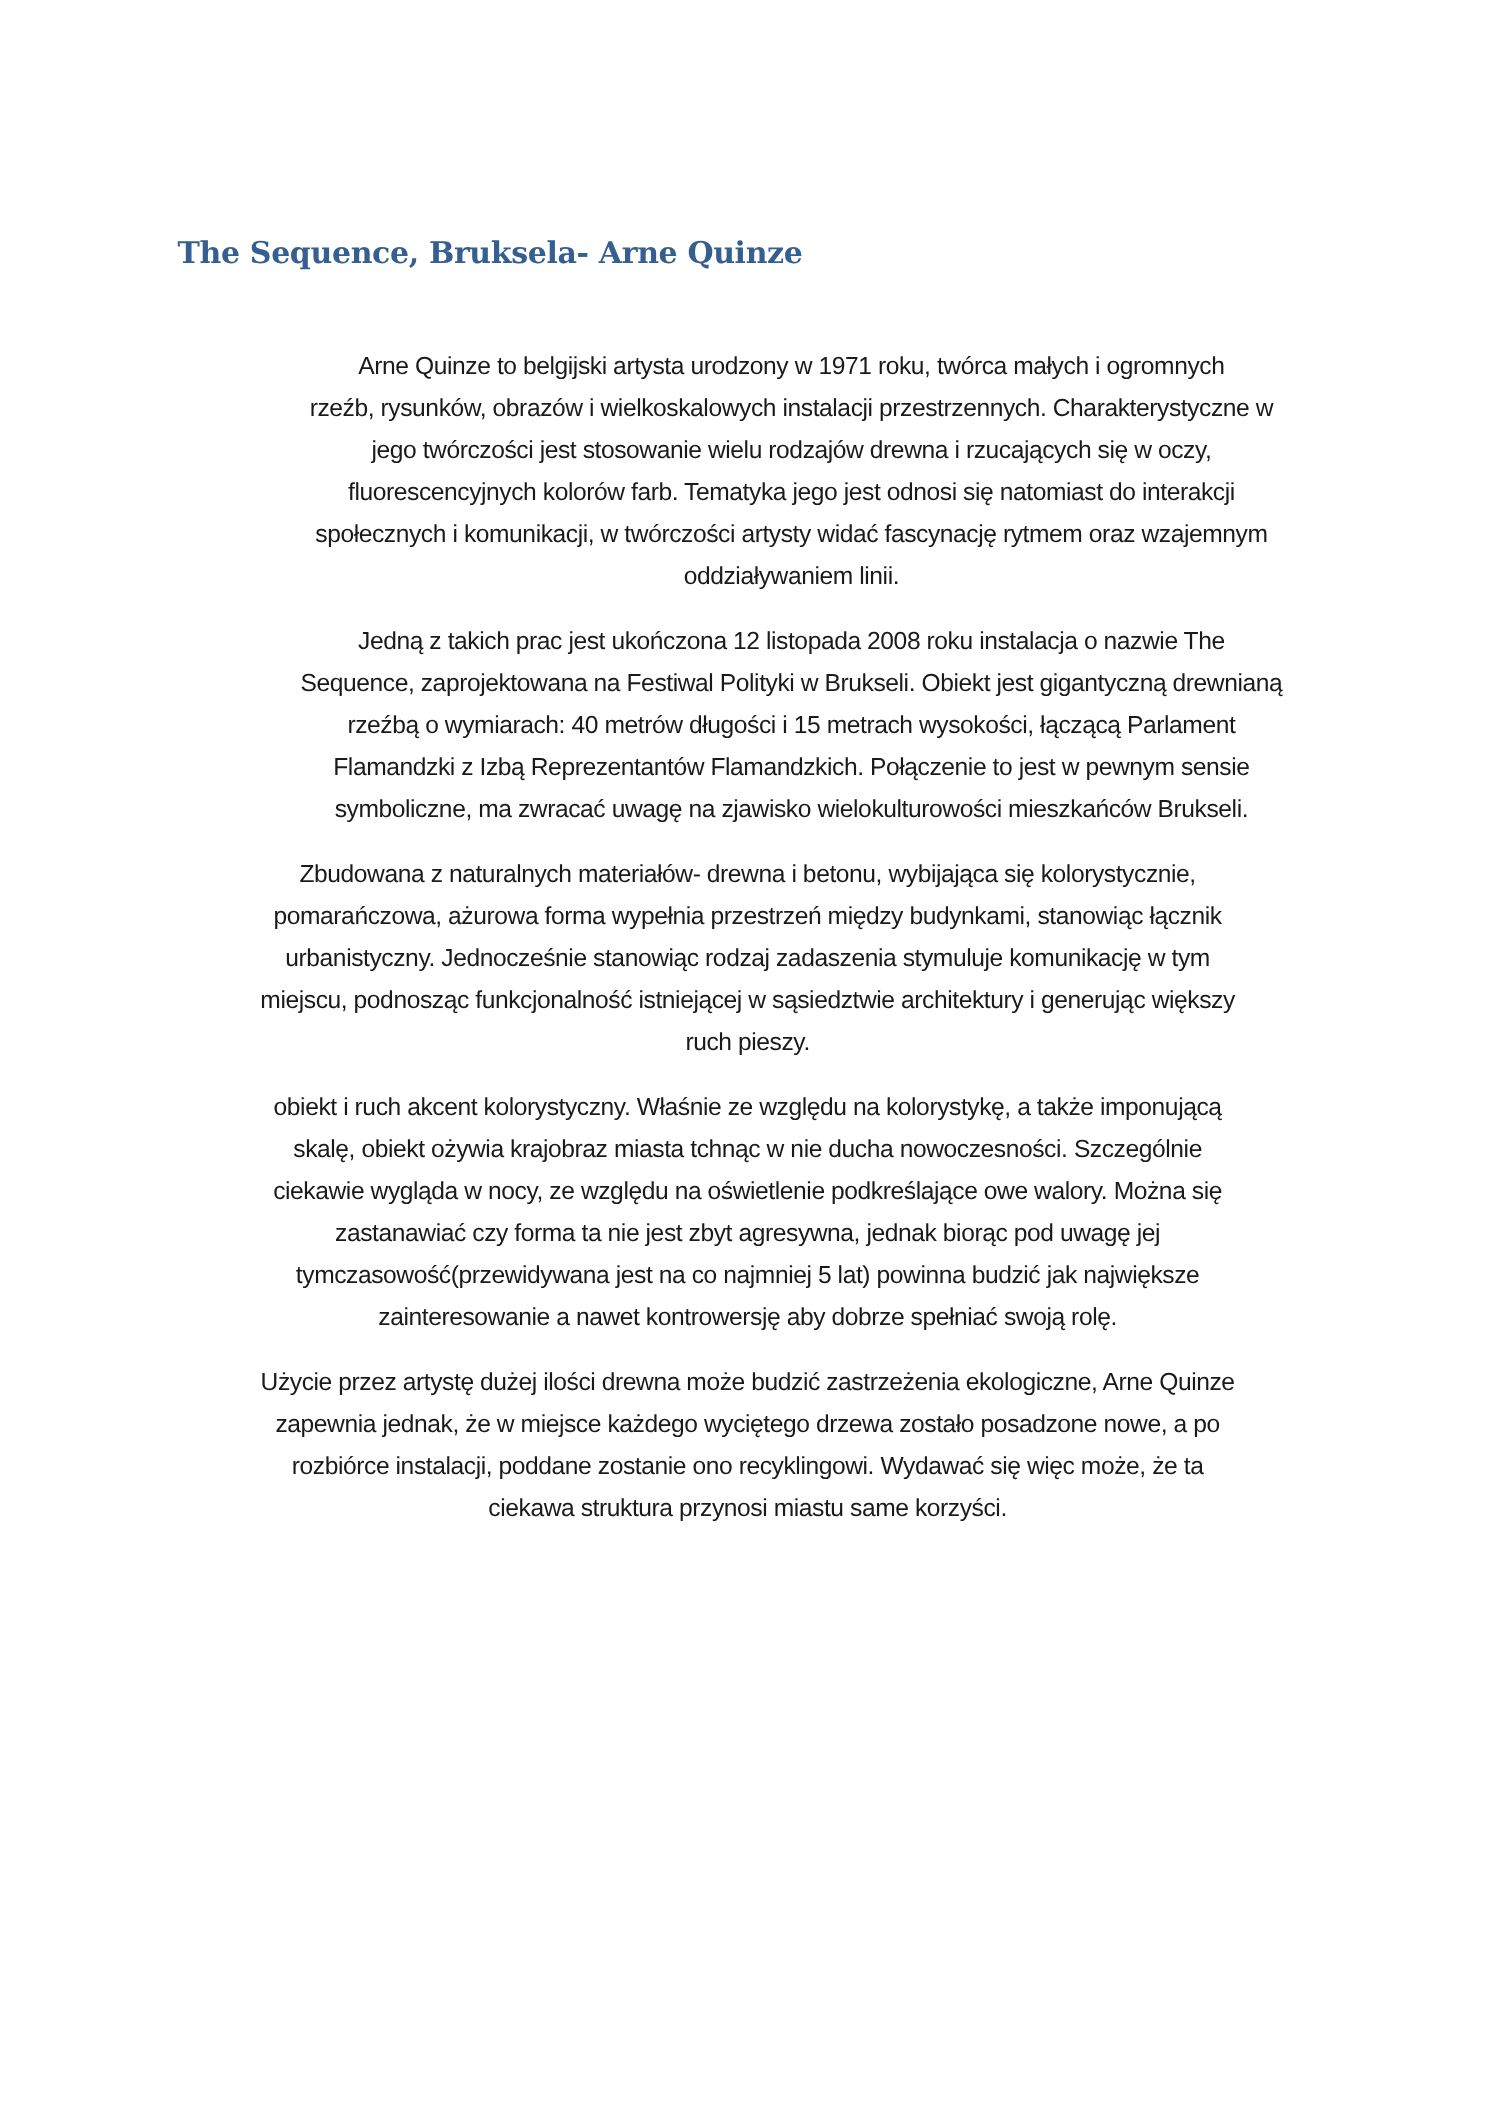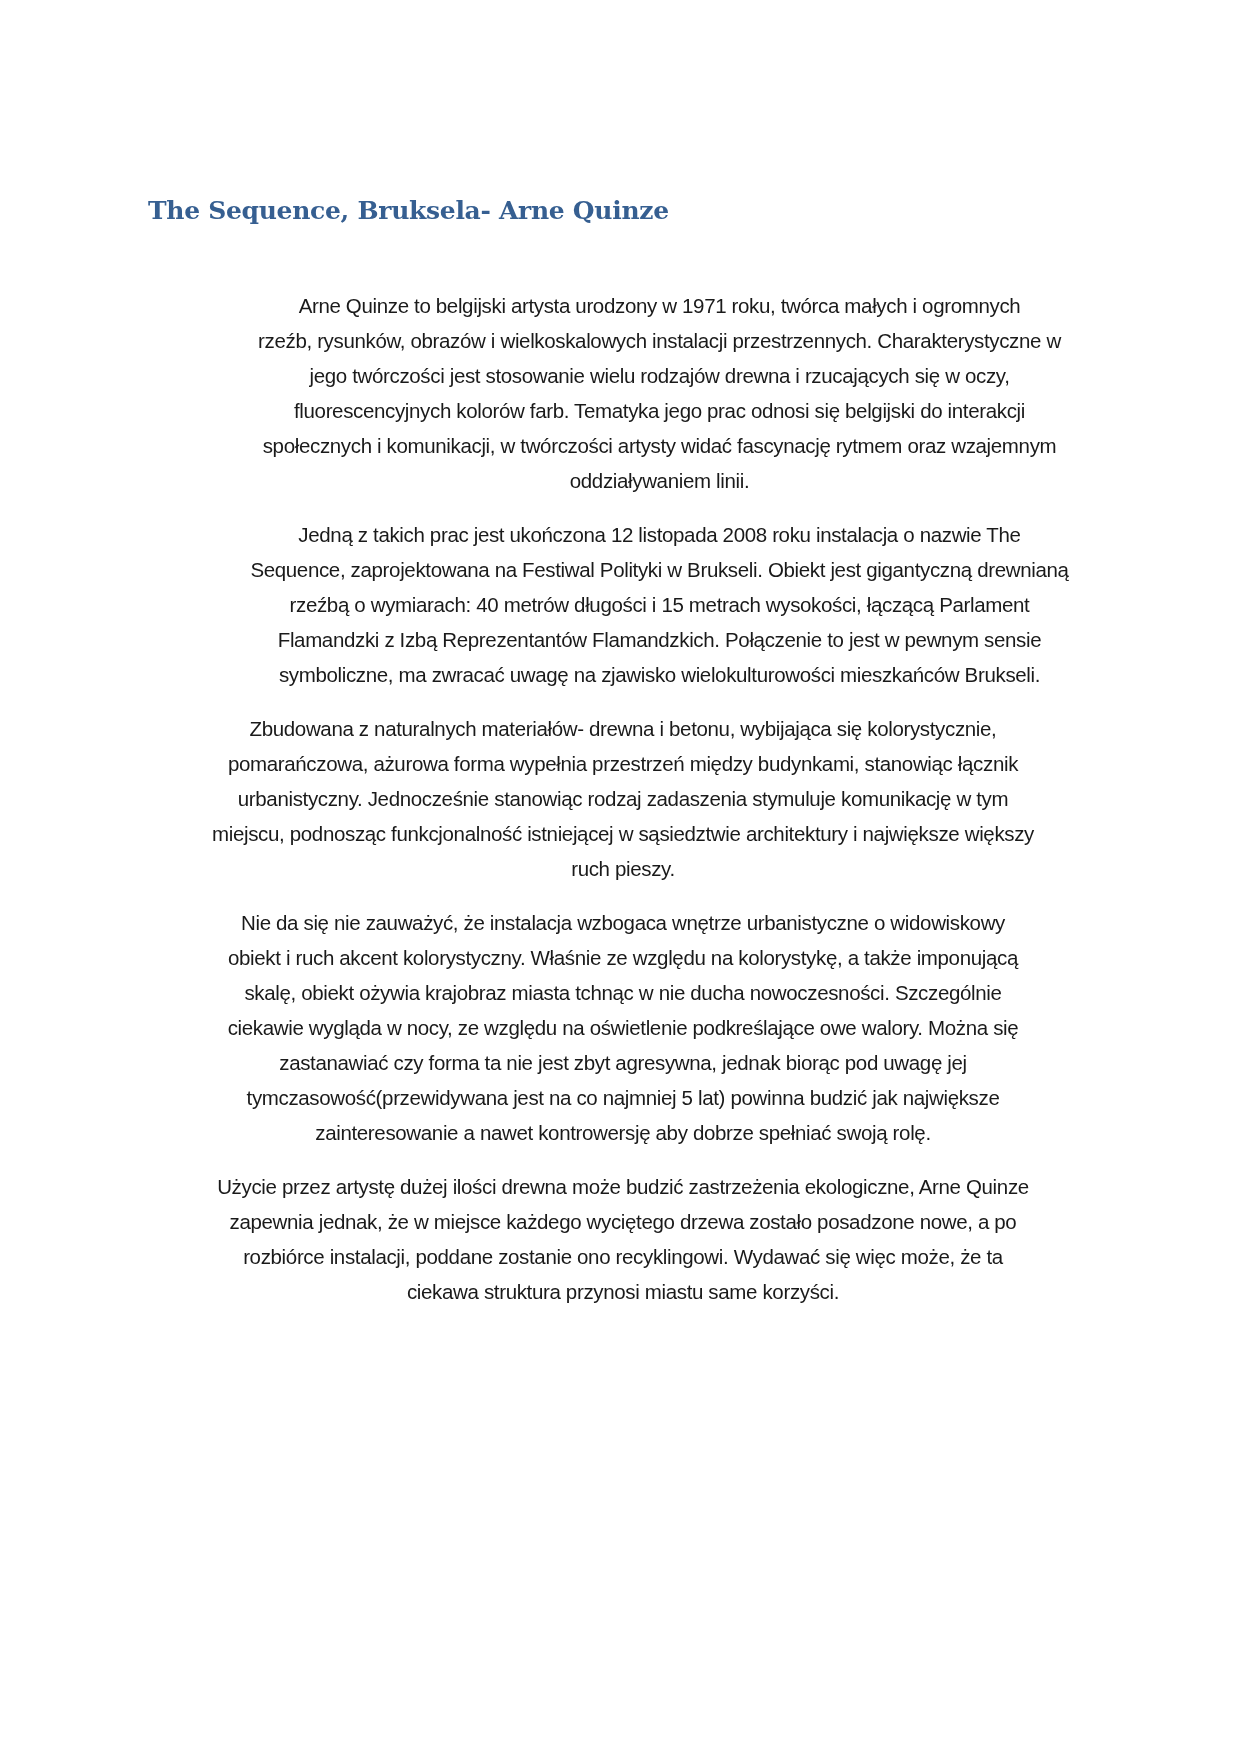--- a/index.html
+++ b/index.html
@@ -24,40 +24,39 @@
 </head>
 <body>
 
 <div class="page">
   <h1 class="title">The Sequence, Bruksela- Arne Quinze</h1>
   <div class="body" id="doc-body">
       <p class="para indent">
         <span class="line">Arne Quinze to belgijski artysta urodzony w 1971 roku, twórca małych i ogromnych</span>
         <span class="line">rzeźb, rysunków, obrazów i wielkoskalowych instalacji przestrzennych. Charakterystyczne w</span>
         <span class="line">jego twórczości jest stosowanie wielu rodzajów drewna i rzucających się w oczy,</span>
-        <span class="line">fluorescencyjnych kolorów farb. Tematyka jego prac odnosi się belgijski do interakcji</span>
+        <span class="line">fluorescencyjnych kolorów farb. Tematyka jego jest odnosi się natomiast do interakcji</span>
         <span class="line">społecznych i komunikacji, w twórczości artysty widać fascynację rytmem oraz wzajemnym</span>
         <span class="line">oddziaływaniem linii.</span>
       </p>
       <p class="para indent">
         <span class="line">Jedną z takich prac jest ukończona 12 listopada 2008 roku instalacja o nazwie The</span>
         <span class="line">Sequence, zaprojektowana na Festiwal Polityki w Brukseli. Obiekt jest gigantyczną drewnianą</span>
         <span class="line">rzeźbą o wymiarach: 40 metrów długości i 15 metrach wysokości, łączącą Parlament</span>
         <span class="line">Flamandzki z Izbą Reprezentantów Flamandzkich. Połączenie to jest w pewnym sensie</span>
         <span class="line">symboliczne, ma zwracać uwagę na zjawisko wielokulturowości mieszkańców Brukseli.</span>
       </p>
       <p class="para">
         <span class="line">Zbudowana z naturalnych materiałów- drewna i betonu, wybijająca się kolorystycznie,</span>
         <span class="line">pomarańczowa, ażurowa forma wypełnia przestrzeń między budynkami, stanowiąc łącznik</span>
         <span class="line">urbanistyczny. Jednocześnie stanowiąc rodzaj zadaszenia stymuluje komunikację w tym</span>
-        <span class="line">miejscu, podnosząc funkcjonalność istniejącej w sąsiedztwie architektury i największe większy</span>
+        <span class="line">miejscu, podnosząc funkcjonalność istniejącej w sąsiedztwie architektury i generując większy</span>
         <span class="line">ruch pieszy.</span>
       </p>
       <p class="para">
-        <span class="line">Nie da się nie zauważyć, że instalacja wzbogaca wnętrze urbanistyczne o widowiskowy</span>
         <span class="line">obiekt i ruch akcent kolorystyczny. Właśnie ze względu na kolorystykę, a także imponującą</span>
         <span class="line">skalę, obiekt ożywia krajobraz miasta tchnąc w nie ducha nowoczesności. Szczególnie</span>
         <span class="line">ciekawie wygląda w nocy, ze względu na oświetlenie podkreślające owe walory. Można się</span>
         <span class="line">zastanawiać czy forma ta nie jest zbyt agresywna, jednak biorąc pod uwagę jej</span>
         <span class="line">tymczasowość(przewidywana jest na co najmniej 5 lat) powinna budzić jak największe</span>
         <span class="line">zainteresowanie a nawet kontrowersję aby dobrze spełniać swoją rolę.</span>
       </p>
       <p class="para">
         <span class="line">Użycie przez artystę dużej ilości drewna może budzić zastrzeżenia ekologiczne, Arne Quinze</span>
         <span class="line">zapewnia jednak, że w miejsce każdego wyciętego drzewa zostało posadzone nowe, a po</span>

